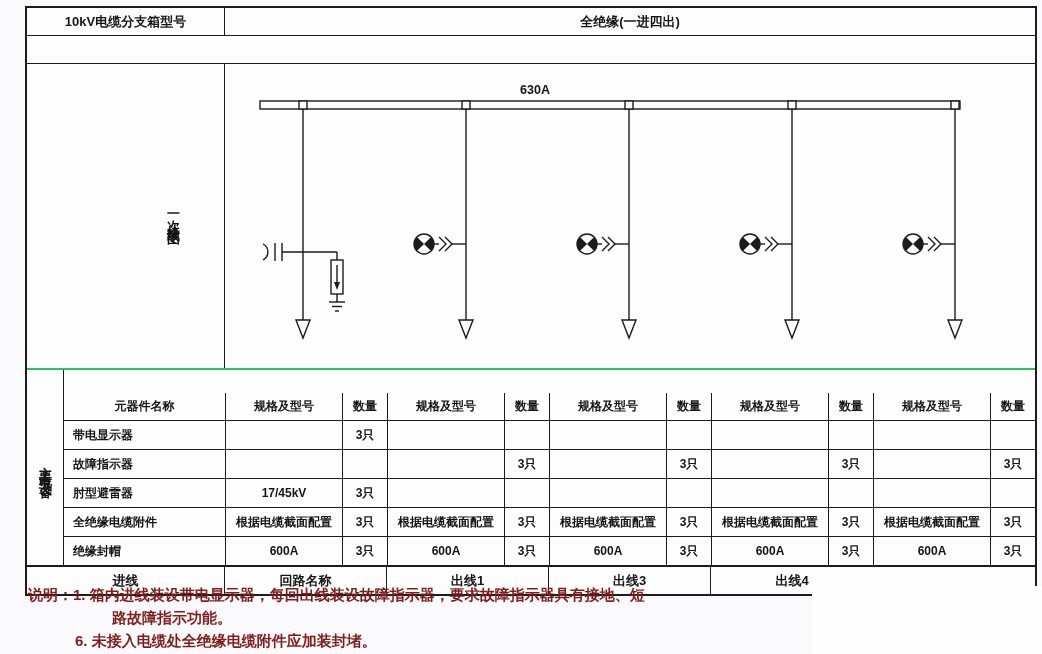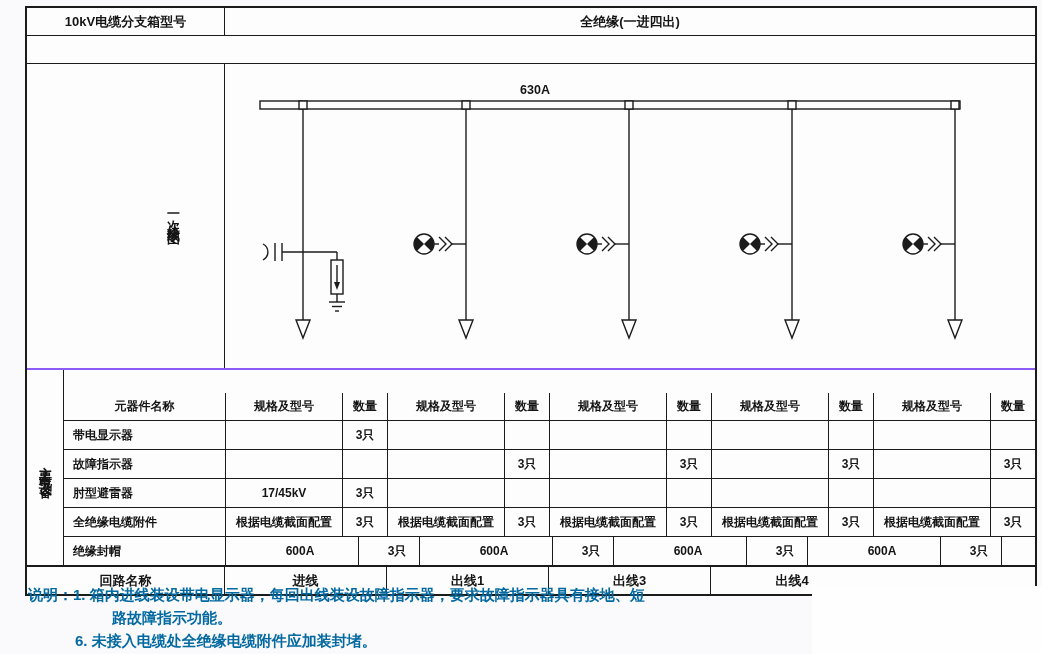--- a/index.html
+++ b/index.html
@@ -5,41 +5,41 @@
   html,body{margin:0;padding:0;}
   body{
     width:1042px;height:654px;position:relative;overflow:hidden;
     background:#faf9fb;color:#141414;
     font-family:"Liberation Sans","DejaVu Sans",sans-serif;
   }
   .sheet{position:absolute;left:25px;top:6px;width:1008px;border:2px solid #1b1b1b;background:#fdfdfd;}
   .toprow{display:grid;grid-template-columns:198px 1fr;height:27px;border-bottom:1.5px solid #1b1b1b;}
   .cellc{display:flex;align-items:center;justify-content:center;font-weight:bold;font-size:13px;white-space:nowrap;overflow:hidden;}
   .rb{border-right:1.5px solid #1b1b1b;}
-  .diag-row{display:grid;grid-template-columns:198px 1fr;height:304px;border-bottom:2px solid #8b5cf6;}
+  .diag-row{display:grid;grid-template-columns:198px 1fr;height:304px;border-bottom:2px solid #22c55e;}
   .diag-label{border-right:1.5px solid #1b1b1b;display:flex;align-items:center;justify-content:flex-end;padding-right:42px;}
   .vtext{writing-mode:vertical-rl;text-orientation:upright;font-weight:bold;font-size:13px;letter-spacing:4px;}
   .diag-area{position:relative;}
   .diag-area svg{position:absolute;left:0;top:0;}
   .ln{stroke:#1b1b1b;stroke-width:1.4;fill:none;}
   .wf{fill:#fdfdfd;}
   .bus-label{font-weight:bold;font-size:12.5px;fill:#141414;font-family:"Liberation Sans","DejaVu Sans",sans-serif;}
   .equip-wrap{display:flex;}
   .equip-side{width:36px;border-right:1.5px solid #1b1b1b;display:flex;align-items:center;justify-content:center;}
   .equip-main{flex:1;min-width:0;}
   .row{display:grid;grid-template-columns:162px 117px 45px 117px 45px 117px 45px 117px 45px 117px 1fr;height:28px;border-bottom:1.5px solid #1b1b1b;}
   .row.hdr{height:27px;margin-top:23px;}
-  .row:last-child{border-bottom:none;gap:16px;}
+  .row:last-child{border-bottom:none;}
   .c{border-right:1.5px solid #1b1b1b;display:flex;align-items:center;justify-content:center;
      font-size:12px;font-weight:bold;white-space:nowrap;overflow:hidden;}
   .c:last-child{border-right:none;}
   .c.namec{justify-content:flex-start;padding-left:9px;}
   .circuit-row{display:grid;grid-template-columns:198px 162px 162px 162px 162px 1fr;height:27px;border-top:2.5px solid #1b1b1b;}
   .circuit-row .c{font-size:13px;}
-  .notes{position:absolute;left:28px;top:583px;font-weight:bold;font-size:15px;line-height:23px;color:#0369a1;}
+  .notes{position:absolute;left:28px;top:583px;font-weight:bold;font-size:15px;line-height:23px;color:#7f1d1d;}
   .note-l2{margin-left:84px;}
   .note-l3{margin-left:47px;}
   .corner-box{position:absolute;left:812px;top:586px;width:230px;height:68px;background:#fefeff;}
 </style>
 </head>
 <body>
 
 <div class="sheet">
 
   <div class="toprow">
@@ -197,22 +197,22 @@
             <div class="c">600A</div>
             <div class="c">3只</div>
             <div class="c">600A</div>
             <div class="c">3只</div>
           </div>
         </div>
     </div>
   </div>
 
   <div class="circuit-row" id="circuit-row">
+      <div class="c">进线</div>
       <div class="c">回路名称</div>
-      <div class="c">进线</div>
       <div class="c">出线1</div>
       <div class="c">出线3</div>
       <div class="c">出线4</div>
     </div>
 
 </div>
 
 <div class="notes">
   <div><span>说明：</span><span>1. 箱内进线装设带电显示器，每回出线装设故障指示器，要求故障指示器具有接地、短</span></div>
   <div class="note-l2"><span>路故障指示功能。</span></div>

